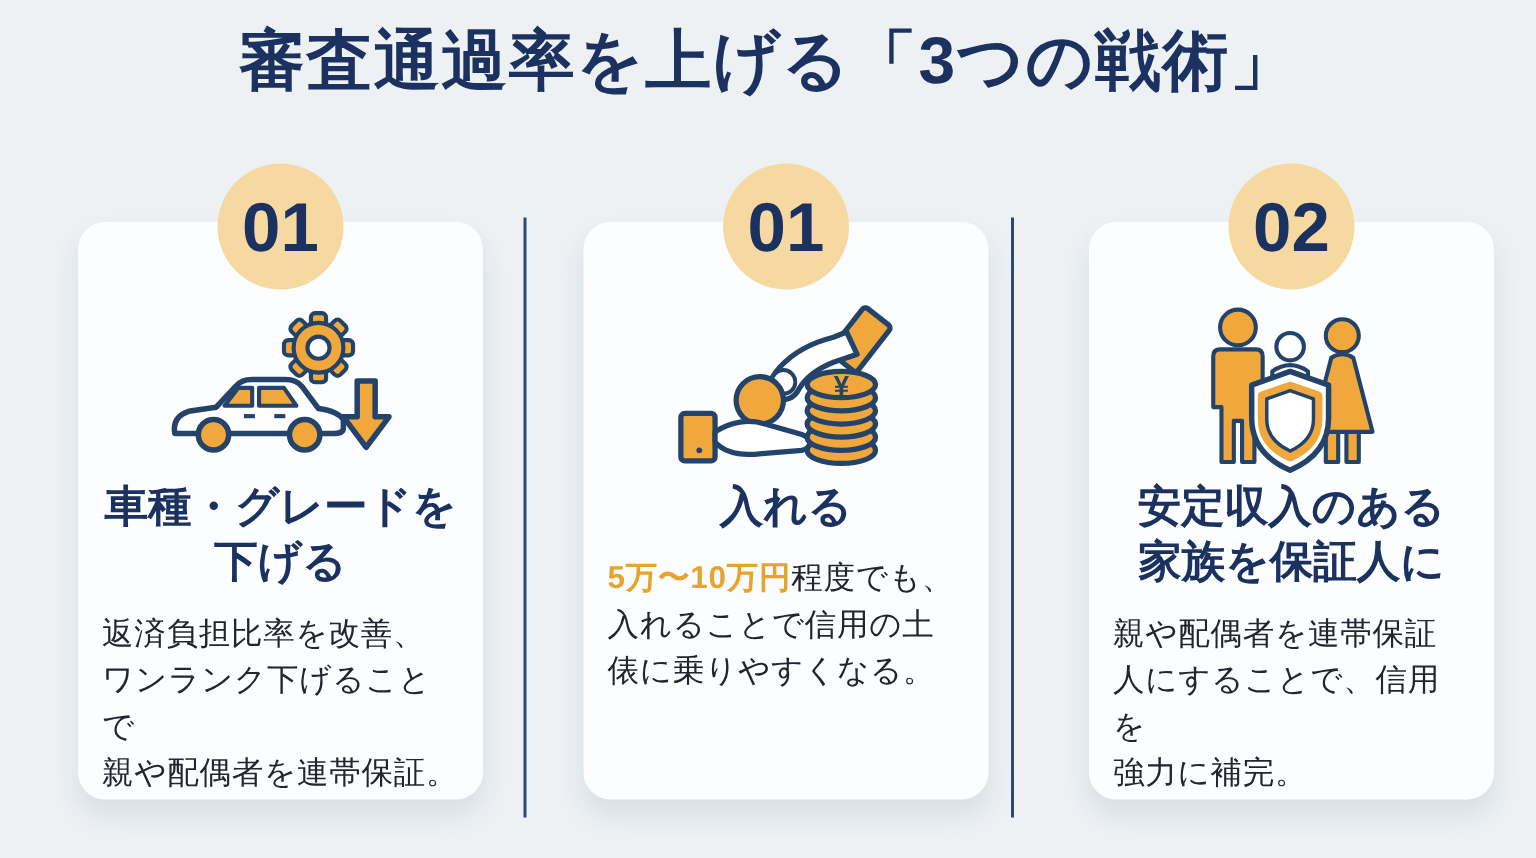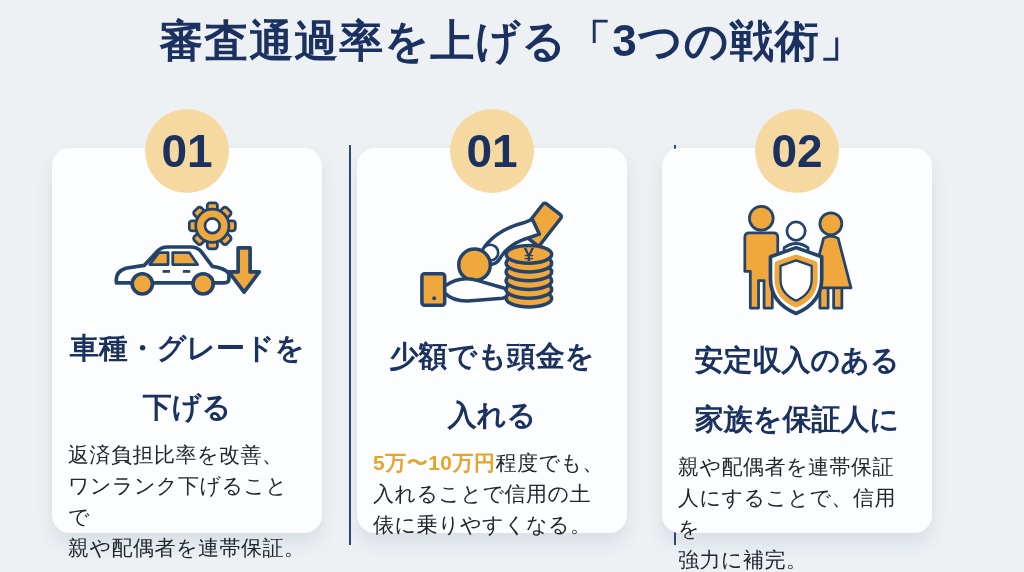--- a/index.html
+++ b/index.html
@@ -6,38 +6,38 @@
   .page{
     position:relative;width:1024px;height:572px;overflow:hidden;
     background:var(--bg,#edf1f4);
     font-family:Liberation Sans, sans-serif;
   }
   .title{
     position:absolute;top:12px;left:0;width:100%;margin:0;
     text-align:center;font-size:44px;line-height:58px;font-weight:900;
     color:var(--navy,#1b3160);letter-spacing:1px;
   }
-  .columns{position:absolute;left:52px;top:109px;display:flex;gap:35px;}
+  .columns{position:absolute;left:52px;top:109px;display:flex;gap:67px;}
   .column{position:relative;width:270px;}
   .badge{
     position:absolute;left:50%;top:0;transform:translateX(-50%);
     width:84px;height:84px;border-radius:50%;
     background:var(--badge-bg,#f6d9a1);
     display:flex;align-items:center;justify-content:center;
     font-size:46px;font-weight:900;color:var(--navy,#1b3160);z-index:2;
   }
   .card{
     margin-top:39px;height:385px;box-sizing:border-box;
     background:var(--card,#fcfdfe);border-radius:18px;
     box-shadow:0 10px 18px rgba(40,60,100,.10);
     display:flex;flex-direction:column;align-items:center;
   }
   .icon-wrap{margin-top:52px;height:118px;display:flex;align-items:center;justify-content:center;}
   .heading{margin:2px 0 0;font-size:29px;line-height:37px;font-weight:900;color:var(--navy,#1b3160);text-align:center;}
-  .heading span{display:block;margin-top:22px;}
+  .heading span{display:block;}
   .body{
     margin-top:13px;width:100%;box-sizing:border-box;padding:0 16px;
     font-size:21px;line-height:31px;color:var(--text,#21252d);
     text-align:left;font-weight:500;letter-spacing:0.5px;
   }
   .highlight{color:var(--highlight,#e7a42c);font-weight:700;}
   .divider{position:absolute;top:145px;height:400px;width:2px;background:var(--divider,#2b4a72);}
   .d1{left:349px;}
   .d2{left:674px;}
   
@@ -131,21 +131,20 @@
               <ellipse cx="124" cy="102" rx="26" ry="10" class="fo st"></ellipse>
               <ellipse cx="124" cy="92" rx="26" ry="10" class="fo st"></ellipse>
               <ellipse cx="124" cy="82" rx="26" ry="10" class="fo st"></ellipse>
               <ellipse cx="124" cy="72" rx="26" ry="10" class="fo st"></ellipse>
               <ellipse cx="124" cy="62" rx="26" ry="10" class="fo st"></ellipse>
               <text x="124" y="70" text-anchor="middle" font-size="21" font-weight="bold" class="fnav">¥</text>
             </g>
           </svg>
         </div>
         <h2 class="heading">
-          <span>少額でも頭金を</span>
           <span>入れる</span>
         </h2>
         <div class="body">
           <div><span class="highlight">5万〜10万円</span><span>程度でも、</span></div>
           <div>入れることで信用の土</div>
           <div>俵に乗りやすくなる。</div>
         </div>
       </div>
     </section>
 

